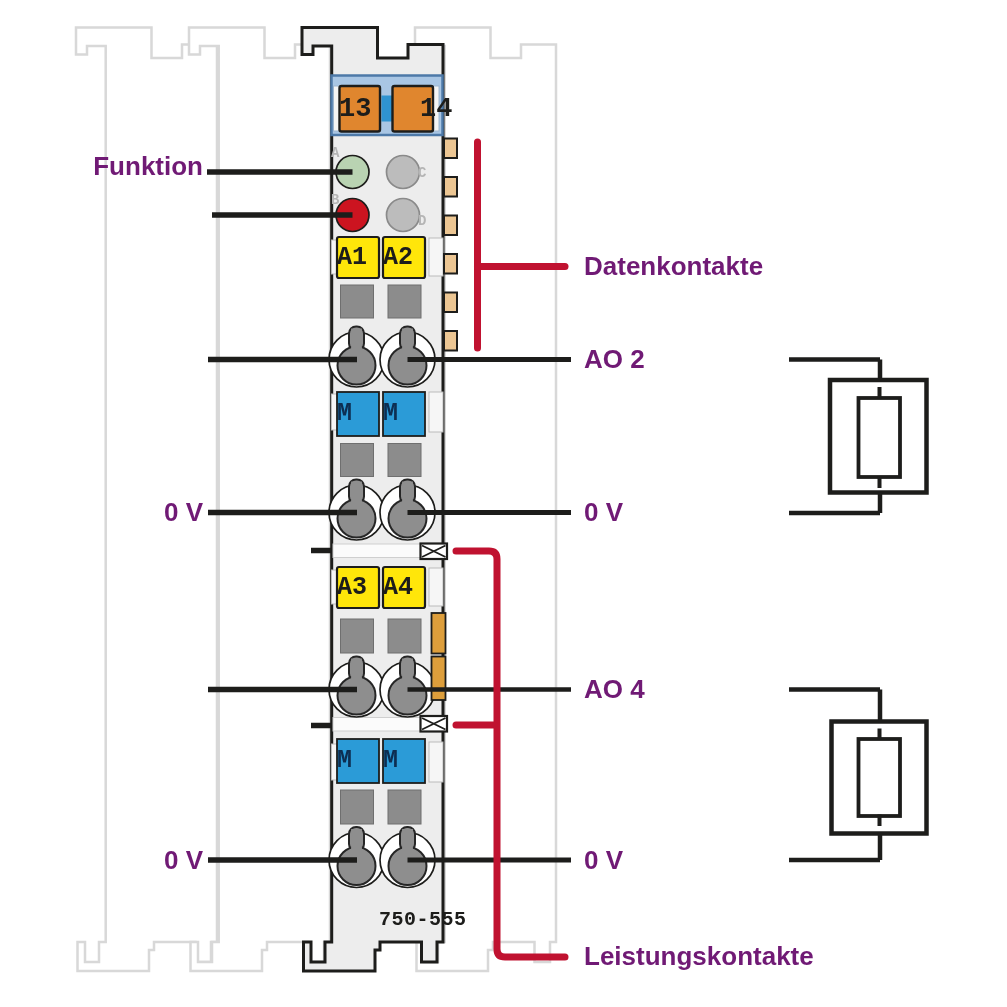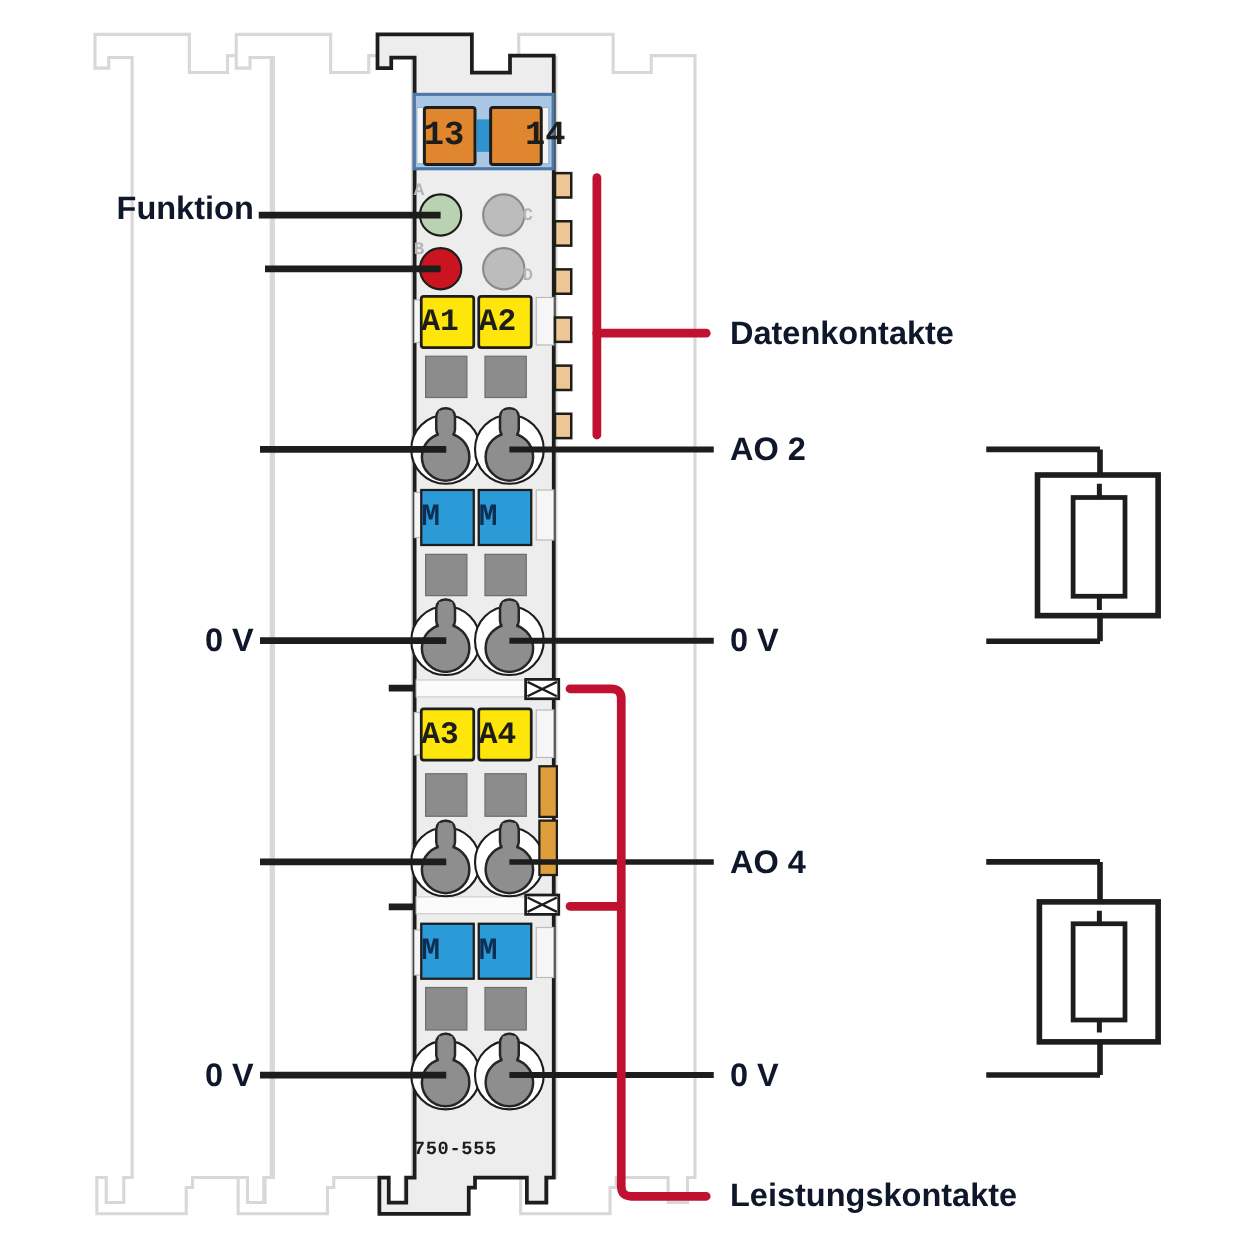--- a/index.html
+++ b/index.html
@@ -1,27 +1,27 @@
 <!DOCTYPE html>
 <html><head>
 <meta charset="utf-8">
 <style>
   html,body{margin:0;padding:0;background:#ffffff;}
   #stage{position:relative;width:1007px;height:1007px;background:#ffffff;overflow:hidden;
          font-family:"Liberation Sans",sans-serif;}
   #drawing{position:absolute;left:0;top:0;}
-  .lbl{position:absolute;font-weight:700;font-size:26px;line-height:30px;color:#0f172a;white-space:nowrap;}
+  .lbl{position:absolute;font-weight:700;font-size:26px;line-height:30px;color:#701a75;white-space:nowrap;}
   .lbl-left{left:43px;width:160px;text-align:right;}
   .lbl-right{left:584px;text-align:left;}
   .boxtxt{position:absolute;font-weight:700;color:#1d1d1b;white-space:nowrap;font-family:Liberation Mono, monospace;}
   .t-orange{font-size:27px;line-height:38px;width:41px;}
   .t-yellow{font-size:25px;line-height:34px;width:31px;}
   .t-m{font-size:25px;line-height:34px;width:42px;color:#0d2e52;}
   .t-led{font-size:14px;line-height:14px;width:16px;color:#b5b5b5;}
-  .t-part{font-size:15px;line-height:24px;width:112px;letter-spacing:0.5px;}
+  .t-part{font-size:20px;line-height:24px;width:112px;letter-spacing:0.5px;padding-left:48px;}
 </style>
 </head>
 <body>
 
 <div id="stage">
 
   <svg id="drawing" width="1007" height="1007" viewBox="0 0 1007 1007">
     <defs>
       <path id="sil" d="M302,27.5 H377.5 V58 H408 V44.5 H443 V942 H437 V962 H421.5 V942 H380 V950 H375 V971 H303.5 V942 H311 V962 H325 V942 H331.7 V46 H313 V54.5 H302 Z"></path>
     </defs>

